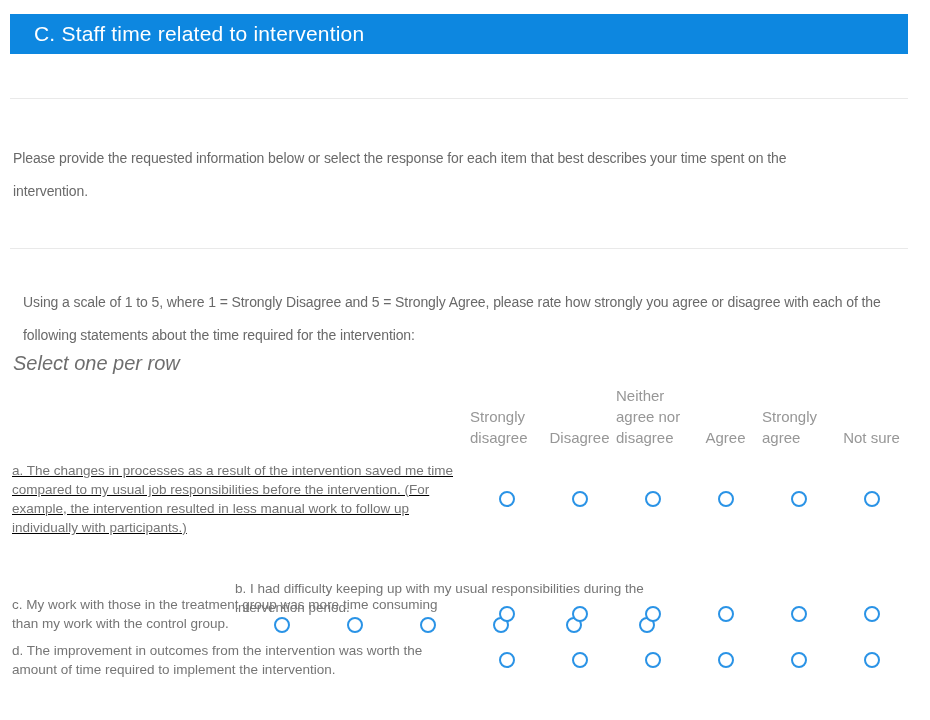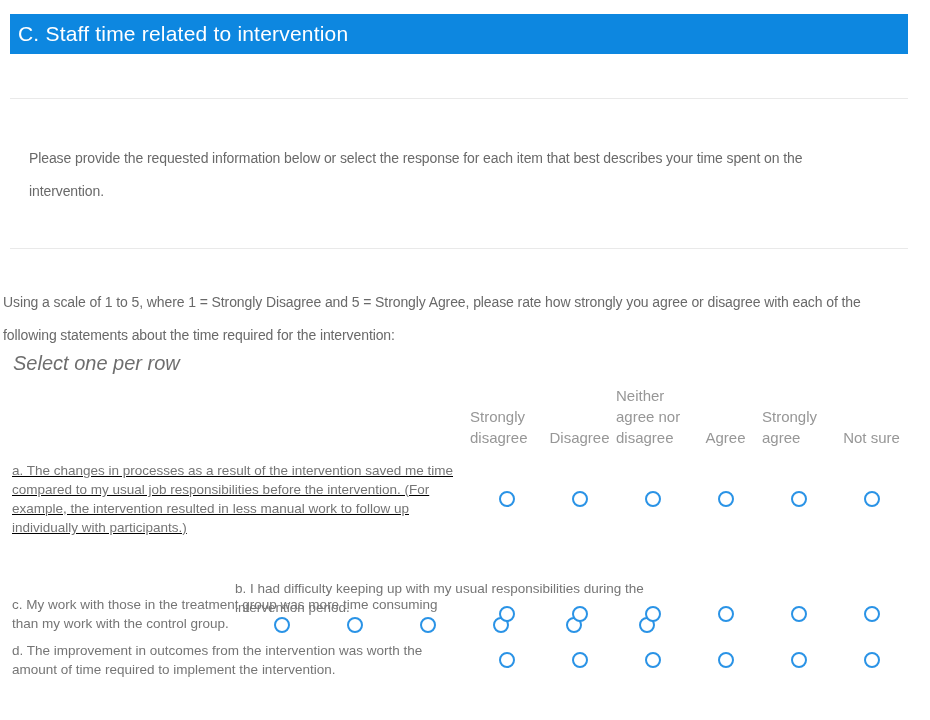--- a/index.html
+++ b/index.html
@@ -3,34 +3,34 @@
 <meta charset="utf-8">
 <style>
   * { margin: 0; padding: 0; box-sizing: border-box; }
   html, body { width: 930px; height: 720px; background: #ffffff; }
   body { font-family: "Liberation Sans", sans-serif; position: relative; overflow: hidden; }
 
   .page { position: absolute; inset: 0; background: #ffffff; }
 
   .header-bar {
     position: absolute; left: 10px; top: 14px; width: 898px; height: 40px;
-    background: #0d87e0; display: flex; align-items: center; padding-left: 8px;
+    background: #0d87e0; display: flex; align-items: center; padding-left: 24px;
   }
   .header-title { color: #ffffff; font-size: 21px; font-weight: 400; letter-spacing: 0.2px; }
 
   .divider { position: absolute; left: 10px; width: 898px; height: 1px; background: #e9e9e9; }
   .divider-1 { top: 98px; }
   .divider-2 { top: 248px; }
 
   .intro-text {
     position: absolute; left: 13px; top: 142px; width: 846px;
-    font-size: 14px; line-height: 33px; color: #696969; letter-spacing: -0.1px; margin-left: 16px;
+    font-size: 14px; line-height: 33px; color: #696969; letter-spacing: -0.1px;
   }
   .prompt-text {
-    position: absolute; left: 3px; top: 286px; width: 866px;
+    position: absolute; left: 23px; top: 286px; width: 866px;
     font-size: 14px; line-height: 33px; color: #696969; letter-spacing: -0.1px;
   }
   .select-note {
     position: absolute; left: 13px; top: 352px;
     font-size: 20px; font-style: italic; color: #6e6e6e;
   }
 
   .col-headers {
     position: absolute; left: 470px; top: 386px; width: 438px; height: 62px;
     display: flex;

